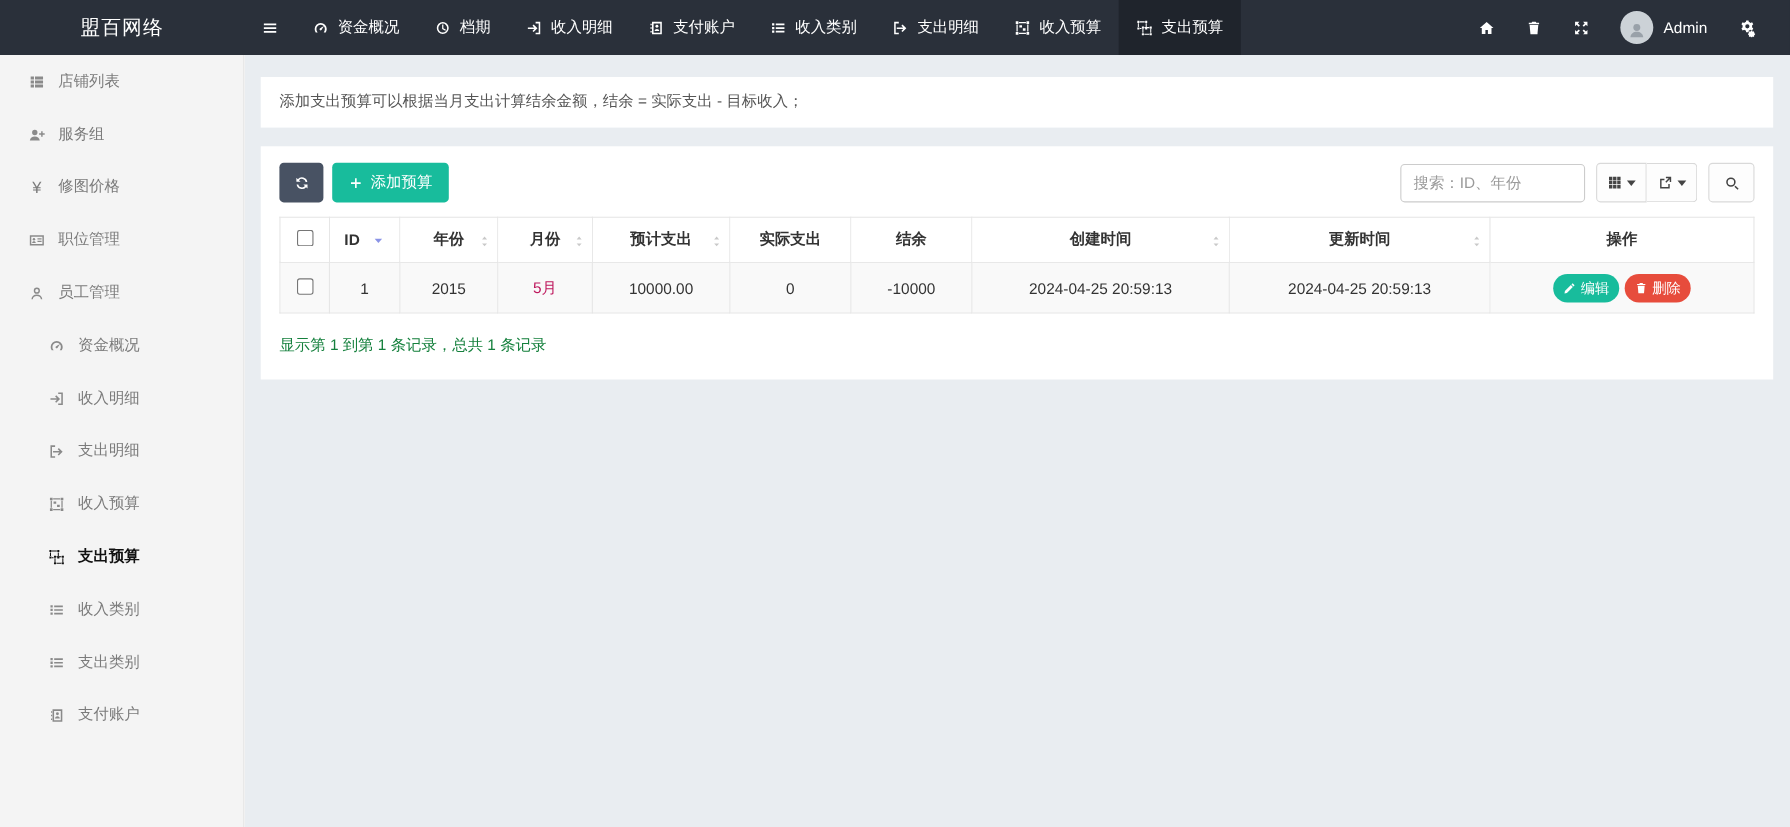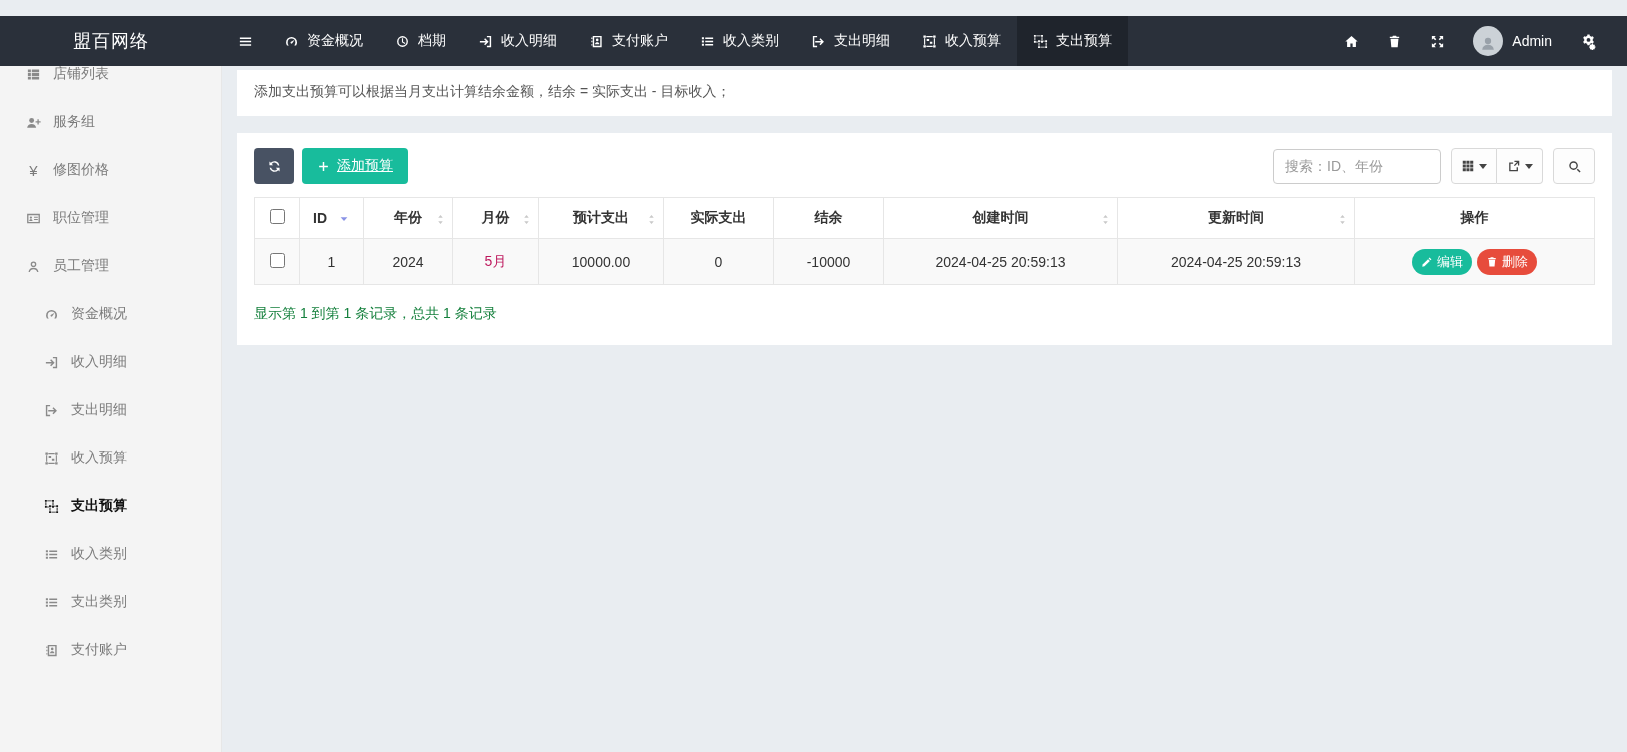--- a/index.html
+++ b/index.html
@@ -4,21 +4,21 @@
 <style>
   * { box-sizing: border-box; margin: 0; padding: 0; }
   html,body { width:1627px; height:752px; }
   body {
     font-family: "Liberation Sans", "DejaVu Sans", sans-serif;
     background:#e9edf1; overflow:hidden; font-size:14px; color:#333;
   }
   .ic { width:15px; height:15px; fill:currentColor; display:inline-block; vertical-align:middle; }
 
   
-  .navbar { position:fixed; top:16px; left:0; right:0; height:50px; background:#2a303a; display:flex; align-items:stretch; color:#fff; z-index:20; }
+  .navbar { position:fixed; top:0; left:0; right:0; height:50px; background:#2a303a; display:flex; align-items:stretch; color:#fff; z-index:20; }
   .brand { width:222px; display:flex; align-items:center; justify-content:center; font-size:18px; letter-spacing:1px; color:#fff; }
   .nav-toggle { width:46px; display:flex; align-items:center; justify-content:center; cursor:pointer; color:#fff; }
   .nav-items { display:flex; align-items:stretch; }
   .nav-item { display:flex; align-items:center; gap:8px; padding:0 16px; font-size:14px; color:#fff; cursor:pointer; white-space:nowrap; }
   .nav-item.active { background:#1f242c; }
   .nav-right { margin-left:auto; display:flex; align-items:center; padding-right:16px; }
   .nav-icon-btn { padding:0 14px; height:50px; display:flex; align-items:center; color:#fff; cursor:pointer; }
   .nav-user { display:flex; align-items:center; gap:9px; padding:0 14px; cursor:pointer; }
   .avatar { width:30px; height:30px; border-radius:50%; background:#ccd2d7; display:flex; align-items:center; justify-content:center; color:#99a1a9; overflow:hidden; }
   .avatar .ic { width:18px; height:18px; margin-top:4px; }
@@ -41,21 +41,21 @@
   .content { margin-left:222px; padding:20px 15px 15px; }
   .card { background:#fff; }
   .note-card { padding:13px 17px 15px; margin-bottom:17px; }
   .note-title { font-weight:bold; color:#222; margin-bottom:7px; }
   .note-body { color:#555; }
 
   .main-card { padding:15px 17px 22px; }
   .toolbar { display:flex; align-items:center; }
   .btn { border:none; border-radius:4px; cursor:pointer; font-size:14px; font-family:inherit; display:inline-flex; align-items:center; justify-content:center; }
   .btn-refresh { width:40px; height:36px; background:#485263; color:#fff; margin-right:8px; }
-  .btn-add { height:36px; background:#18bc9c; color:#fff; padding:0 15px; gap:7px;text-decoration:underline; }
+  .btn-add { height:36px; background:#18bc9c; color:#fff; padding:0 15px; gap:7px; }
   .btn-add .ic { width:13px; height:13px; }
   .toolbar-right { margin-left:auto; display:flex; align-items:center; }
   .search-input { width:168px; height:35px; border:1px solid #ccc; border-radius:4px; padding:0 11px; font-size:14px; color:#14532d; font-family:inherit; outline:none; }
   .search-input::placeholder { color:#9a9a9a; }
   .btn-group { display:flex; margin-left:10px; }
   .tool-btn { height:36px; min-width:46px; background:#fdfdfd; border:1px solid #d9d9d9; color:#444; display:inline-flex; align-items:center; justify-content:center; gap:4px; cursor:pointer; }
   .btn-group .tool-btn:first-child { border-radius:4px 0 0 4px; }
   .btn-group .tool-btn:last-child { border-radius:0 4px 4px 0; border-left:none; }
   .tool-btn.single { border-radius:4px; margin-left:10px; min-width:42px; }
   .caret { width:0; height:0; border-left:4px solid transparent; border-right:4px solid transparent; border-top:5px solid #444; display:inline-block; }
@@ -466,21 +466,21 @@
             <span>操作</span>
           </th>
         </tr>
       </thead>
       <tbody>
         <tr>
           <td>
             <input type="checkbox" class="chk" style="">
           </td>
           <td>1</td>
-          <td>2024</td>
+          <td>2015</td>
           <td>
             <a class="link">5月</a>
           </td>
           <td>10000.00</td>
           <td>0</td>
           <td>-10000</td>
           <td>2024-04-25 20:59:13</td>
           <td>2024-04-25 20:59:13</td>
           <td>
             <div class="row-actions">

